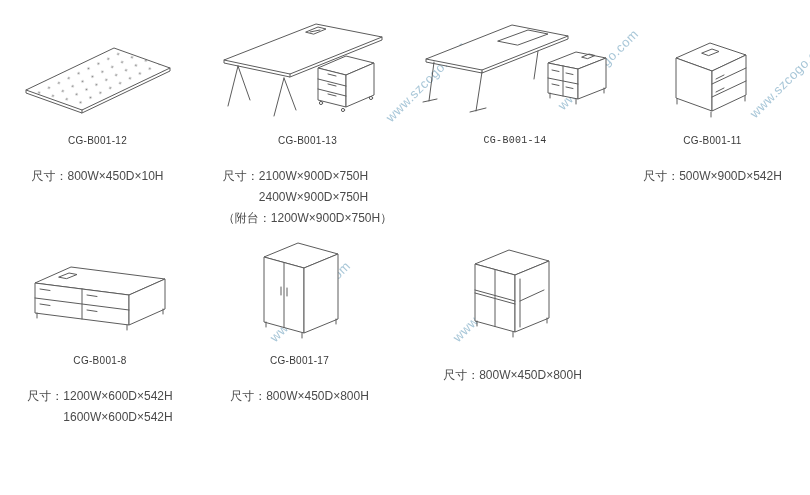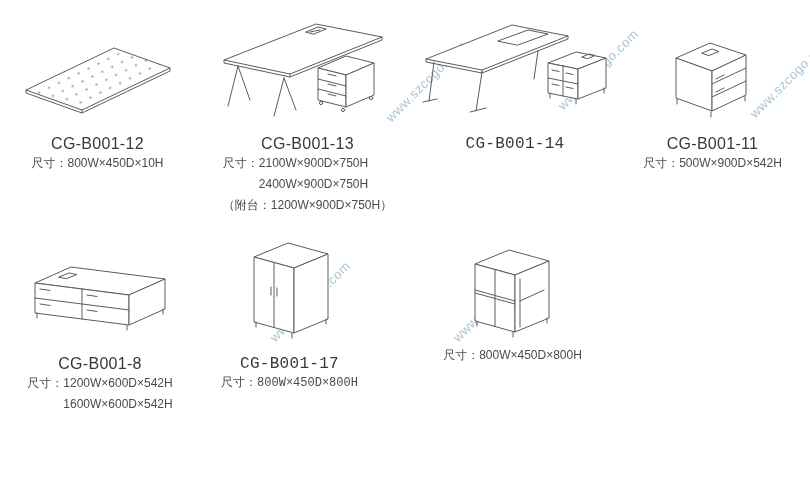--- a/index.html
+++ b/index.html
@@ -7,23 +7,23 @@
   body {
     width:810px; height:495px; position:relative; overflow:hidden;
     font-family:"Liberation Sans","DejaVu Sans",sans-serif; color:#404040;
   }
   .stage { position:absolute; inset:0; }
   .product { position:absolute; text-align:center; }
   .drawing { height:105px; display:flex; align-items:flex-end; justify-content:center; }
   svg { display:block; }
   .ln { fill:none; stroke:#5c5c5c; stroke-width:1; stroke-linejoin:round; stroke-linecap:round; }
   .face { fill:#ffffff; stroke:#5c5c5c; stroke-width:1; stroke-linejoin:round; }
-  .code { margin-top:10px; font-size:16px; color:#383838; letter-spacing:0.3px;text-align:center; }
+  .code { margin-top:10px; font-size:10px; color:#383838; letter-spacing:0.3px;text-align:center; }
   .dims {
-    margin-top:0; display:inline-block; text-align:left;
+    margin-top:20px; display:inline-block; text-align:left;
     font-size:12px; color:#4a4a4a; line-height:21px; white-space:nowrap;
   }
   .dim-indent { padding-left:36px; }
   .watermark {
     position:absolute; color:rgba(148,185,206,0.8); font-size:13px;
     letter-spacing:0.5px; white-space:nowrap; pointer-events:none;
     transform:rotate(-45deg); transform-origin:left center;
   }
 </style>
 </head>
@@ -168,21 +168,21 @@
         <line class="ln" x1="138" y1="54" x2="138" y2="59"></line>
       </svg>
     </div>
     <div class="code">CG-B001-8</div>
     <div class="dims">
       <div class="dim-line">尺寸：1200W×600D×542H</div>
       <div class="dim-line dim-indent">1600W×600D×542H</div>
     </div>
   </div>
 
-  <div class="product" style="left:192px; top:240px; width:195px;font-family:Liberation Mono, monospace;">
+  <div class="product" style="left:202px; top:240px; width:195px;">
     <div class="drawing">
       <svg viewBox="0 0 100 110" width="100" height="110">
         <polygon class="face" points="14,22 48,8 88,19 54,33"></polygon>
         <polygon class="face" points="14,22 54,33 54,98 14,87"></polygon>
         <polygon class="face" points="54,33 88,19 88,84 54,98"></polygon>
         <line class="ln" x1="34" y1="27.5" x2="34" y2="92.5"></line>
         <line class="ln" x1="31" y1="52" x2="31" y2="60"></line>
         <line class="ln" x1="37" y1="53" x2="37" y2="61"></line>
         <line class="ln" x1="16" y1="87" x2="16" y2="92"></line>
         <line class="ln" x1="52" y1="98" x2="52" y2="103"></line>

